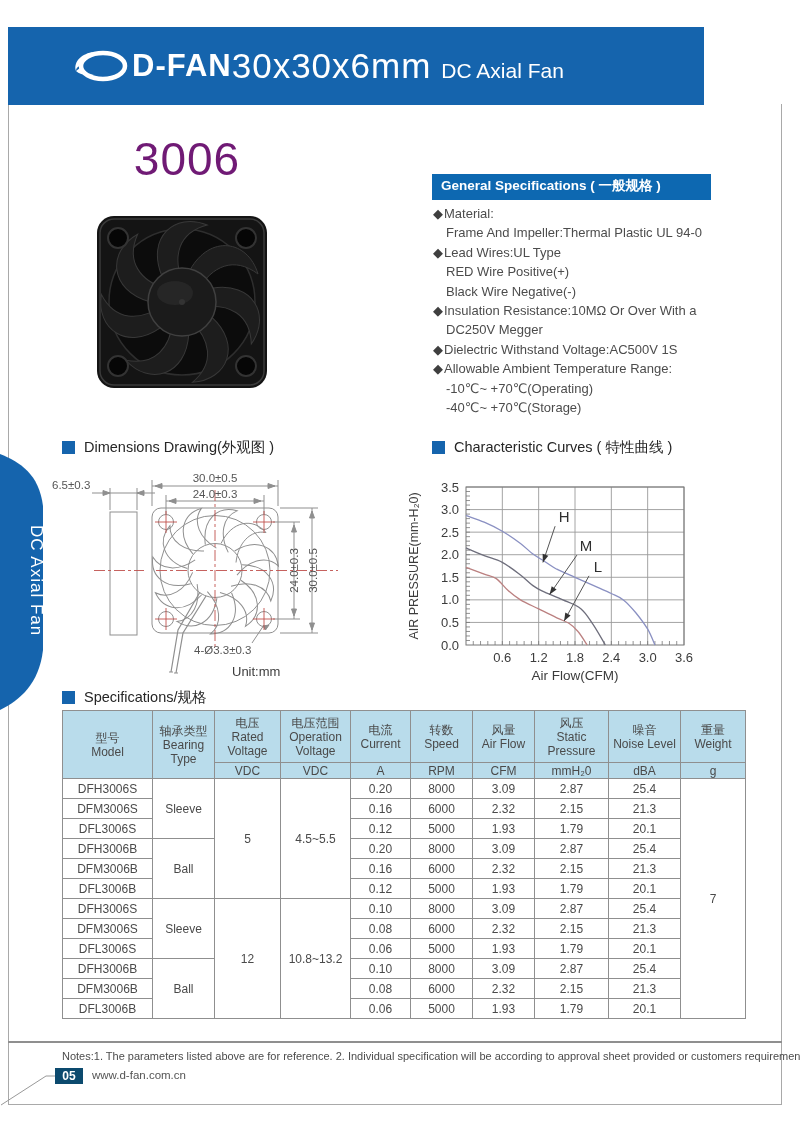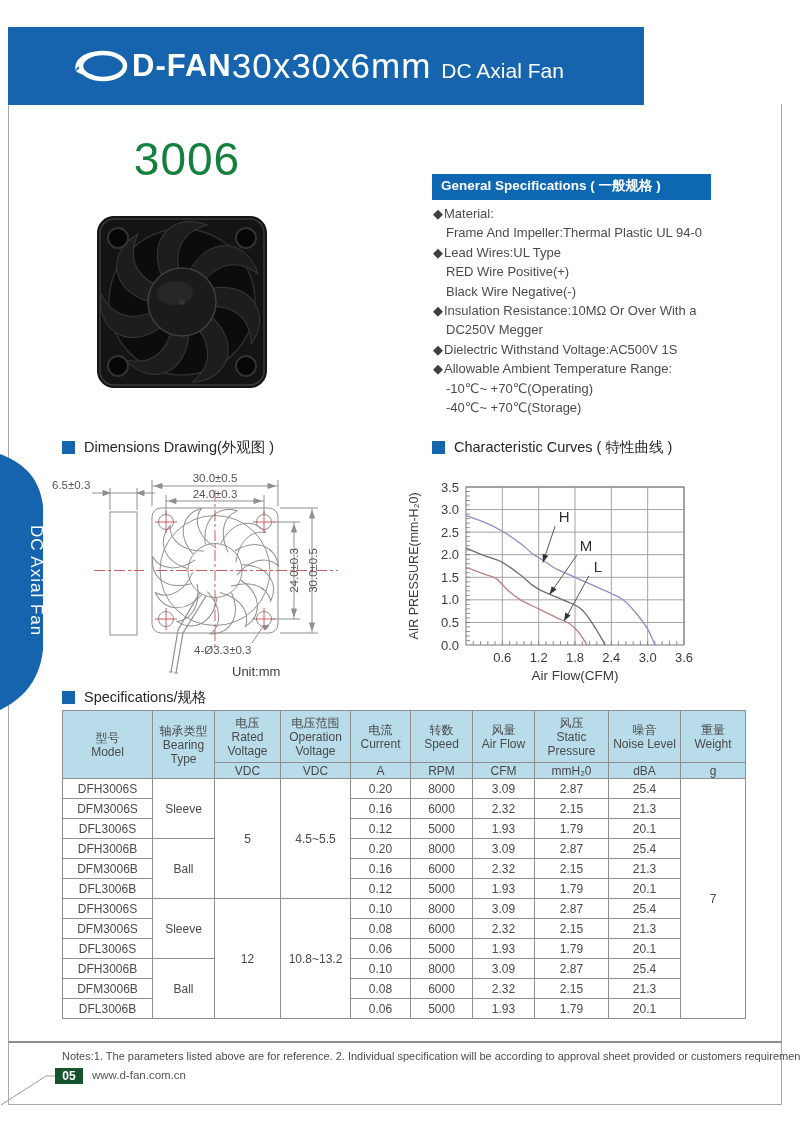--- a/index.html
+++ b/index.html
@@ -6,30 +6,30 @@
   *{box-sizing:border-box;}
   body{font-family:"Liberation Sans","DejaVu Sans",sans-serif;}
   .page{position:relative;width:800px;height:1131px;background:#ffffff;margin:0 auto;overflow:hidden;}
 
   
   .frame-left{position:absolute;left:8px;top:104px;width:1px;height:1001px;background:#a9a9a9;}
   .frame-right{position:absolute;left:781px;top:104px;width:1px;height:1001px;background:#a9a9a9;}
   .frame-bottom{position:absolute;left:8px;top:1104px;width:774px;height:1px;background:#a9a9a9;}
 
   
-  .header-bar{position:absolute;left:8px;top:27px;width:636px;height:78px;background:#1564ad;display:flex;align-items:center;}
+  .header-bar{position:absolute;left:8px;top:27px;width:696px;height:78px;background:#1564ad;display:flex;align-items:center;}
   .logo-wrap{display:flex;align-items:center;margin-left:64px;}
   .logo-swirl{width:58px;height:38px;}
   .brand{color:#fff;font-size:31px;font-weight:bold;letter-spacing:1px;margin-left:2px;}
   .head-title{color:#fff;display:flex;align-items:baseline;}
   .head-size{font-size:35px;letter-spacing:1px;}
   .head-sub{font-size:21px;margin-left:10px;}
 
   
-  .model-title{position:absolute;left:112px;top:132px;width:150px;text-align:center;font-size:46px;color:#15803d;letter-spacing:1px;}
+  .model-title{position:absolute;left:112px;top:132px;width:150px;text-align:center;font-size:46px;color:#701a75;letter-spacing:1px;}
   .fan-photo{position:absolute;left:96px;top:214px;}
 
   
   .gs-bar{position:absolute;left:432px;top:174px;width:279px;height:26px;background:#0d68b1;color:#fff;font-size:13.5px;font-weight:bold;line-height:23px;padding-left:9px;}
   .gs-list{position:absolute;left:433px;top:204px;width:300px;font-size:13px;color:#4c4c4c;line-height:19.4px;}
   .gs-line{white-space:nowrap;}
   .gs-line .dia{margin-right:1px;color:#3f3f3f;}
   .gs-line.cont{padding-left:13px;}
 
   
@@ -52,21 +52,21 @@
   .spec-table{position:absolute;left:62px;top:710px;width:683px;border-collapse:collapse;table-layout:fixed;}
   .spec-table th,.spec-table td{border:1px solid #8f8f8f;color:#4a4a4a;text-align:center;vertical-align:middle;padding:0;}
   .spec-table th{background:#b9dceb;font-weight:normal;font-size:12px;line-height:14px;}
   .spec-table thead tr.units th{height:16px;font-size:12px;}
   .spec-table thead tr.names th{height:52px;}
   .spec-table td{font-size:12px;height:20px;background:#fff;}
 
   
   .foot-rule{position:absolute;left:8px;top:1041px;width:774px;height:2px;background:#8f8f8f;}
   .notes{position:absolute;left:62px;top:1050px;width:700px;font-size:11px;color:#4c4c4c;white-space:nowrap;}
-  .page-badge{position:absolute;left:55px;top:1068px;width:28px;height:16px;background:#14532d;color:#fff;font-size:12px;font-weight:bold;text-align:center;line-height:16px;}
+  .page-badge{position:absolute;left:55px;top:1068px;width:28px;height:16px;background:#0c4a6e;color:#fff;font-size:12px;font-weight:bold;text-align:center;line-height:16px;}
   .website{position:absolute;left:92px;top:1069px;font-size:11.5px;color:#555;}
   .corner-svg{position:absolute;left:0;top:1060px;}
 </style>
 </head>
 <body>
 
 <div class="page">
 
   <div class="frame-left"></div>
   <div class="frame-right"></div>

